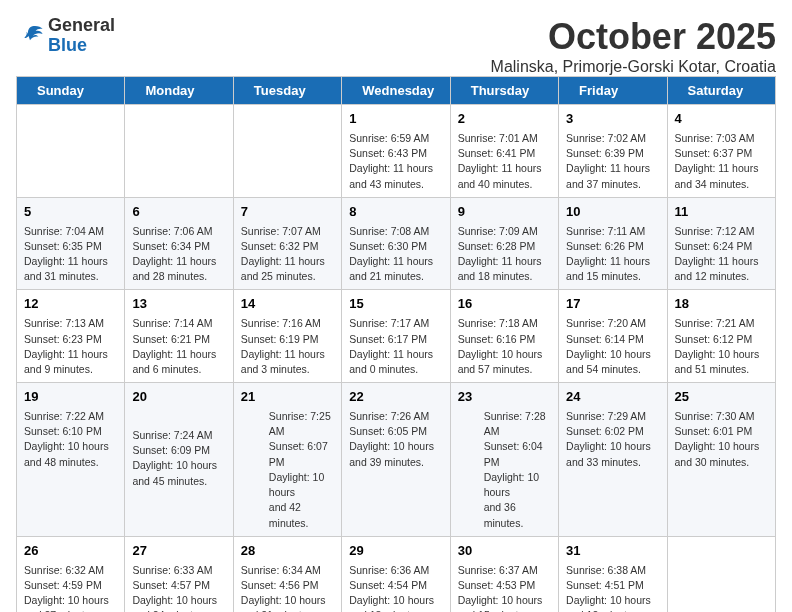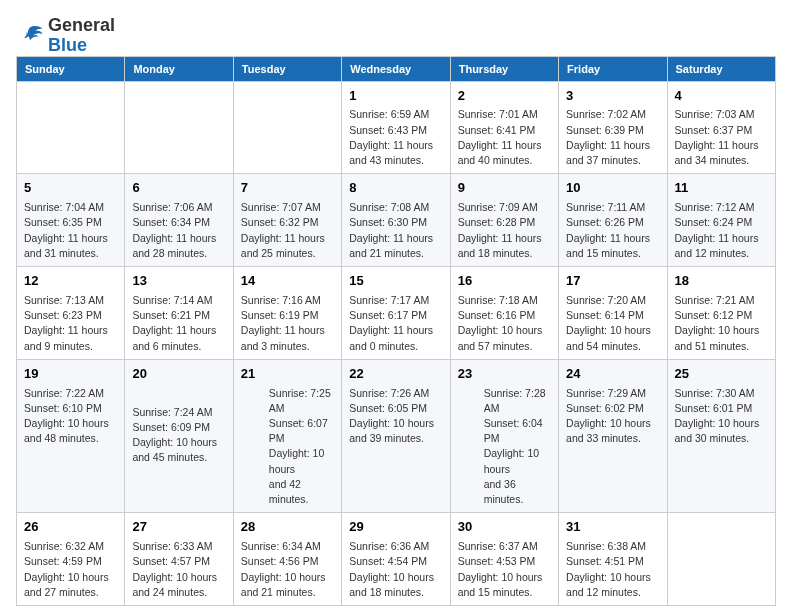--- a/index.html
+++ b/index.html
@@ -46,22 +46,22 @@
     }
     .calendar-table {
       width: 100%;
       border-collapse: collapse;
       table-layout: fixed;
     }
     .calendar-table th {
       background-color: #1a6db5;
       color: #fff;
       text-align: left;
-      padding: 6px 8px;
-      font-size: 11px;
+      padding: 6px 20px;
+      font-size: 13px;
       font-weight: bold;
       border: 1px solid #ccc;
     }
     .calendar-table td {
       vertical-align: top;
       padding: 5px 7px;
       border: 1px solid #ccc;
       font-size: 10.5px;
       line-height: 1.45;
       min-height: 80px;
@@ -88,20 +88,24 @@
 <div class="header">
   <div class="logo">
     <svg class="logo-bird" viewBox="0 0 40 40">
       <path d="M20 8 C25 4, 35 6, 38 10 C34 9, 30 10, 28 13 C32 12, 36 13, 38 17 C33 15, 27 16, 24 20 C26 18, 30 18, 32 21 C28 20, 22 22, 20 26 L18 20 C16 22, 14 24, 12 22 C15 20, 16 17, 15 14 C17 16, 18 18, 18 21 C17 17, 16 12, 20 8Z" fill="#1a6db5"></path>
     </svg>
     <div class="logo-text">
       <span class="logo-general">General</span><br>
       <span class="logo-blue">Blue</span>
     </div>
   </div>
+  <div class="title-block">
+    <div class="month-title">October 2025</div>
+    <div class="location-title">Malinska, Primorje-Gorski Kotar, Croatia</div>
+  </div>
 </div>
 
 <table class="calendar-table">
   <thead>
     <tr>
     <th>Sunday</th>
         <th>Monday</th>
         <th>Tuesday</th>
         <th>Wednesday</th>
         <th>Thursday</th>

